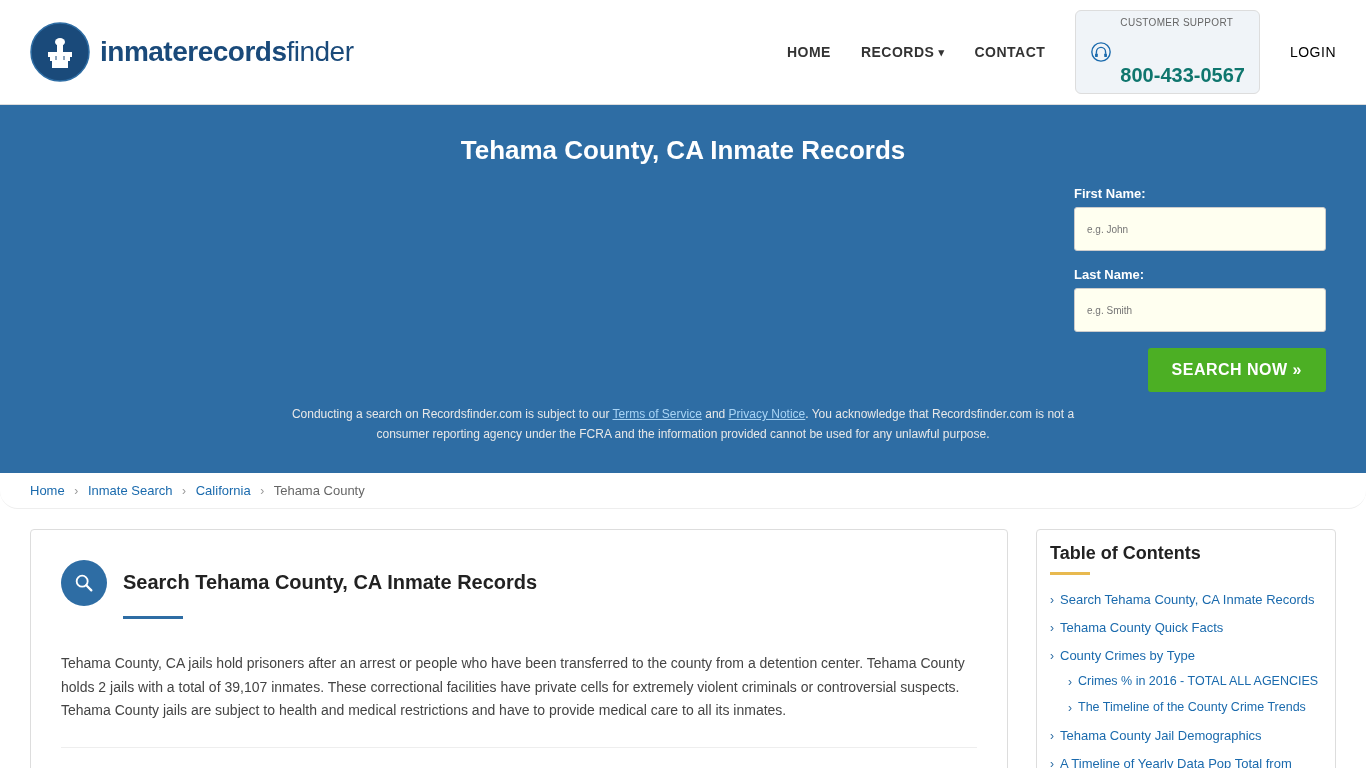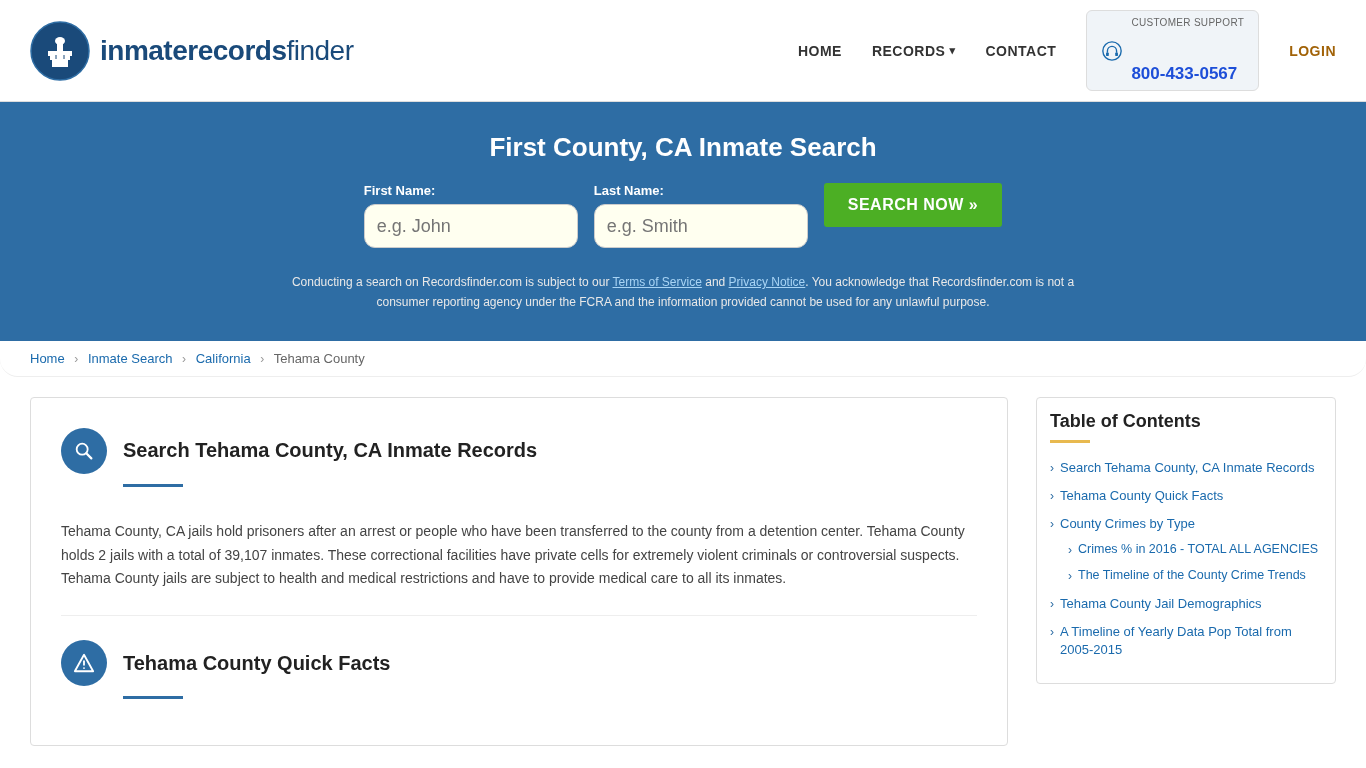--- a/index.html
+++ b/index.html
@@ -71,69 +71,71 @@
       display: flex;
       flex-direction: column;
     }
     .support-label {
       font-size: 10px;
       color: #666;
       letter-spacing: 0.3px;
       text-transform: uppercase;
     }
     .support-number {
-      font-size: 17px;
-      font-weight: 700;
-      color: #1d4ed8;
+      font-size: 20px;
+      font-weight: 700;
+      color: #0f766e;
       margin-top: 36px;
     }
     .login-btn {
       font-size: 14px;
-      font-weight: 700;
-      color: #a16207;
+      font-weight: 400;
+      color: #000000;
       cursor: pointer;
       letter-spacing: 0.5px;
     }
 
     
     .hero {
       background: #2e6da4;
       padding: 30px 40px 28px;
       text-align: center;
     }
     .hero-title {
       color: #fff;
       font-size: 26px;
       font-weight: 700;
       margin-bottom: 20px;
     }
     .search-row {
       display: flex;
+      align-items: flex-end;
       justify-content: center;
       gap: 16px;
-      margin-bottom: 24px;
+      margin-bottom: 12px;
+      flex-direction: column;
     }
     .field-group {
       display: flex;
       flex-direction: column;
       align-items: flex-start;
       gap: 6px;
     }
     .field-label {
       color: #fff;
       font-size: 13px;
       font-weight: 600;
     }
     .text-input {
-      width: 214px;
+      width: 252px;
       height: 44px;
       padding: 0 12px;
-      font-size: 18px;
+      font-size: 10px;
       border: 1px solid #ccc;
-      border-radius: 11px;
+      border-radius: 3px;
       background: #fffff0;
       color: #999;
     }
     .select-input {
       width: 220px;
       height: 44px;
       padding: 0 12px;
       font-size: 14px;
       border: 1px solid #ccc;
       border-radius: 3px;
@@ -364,21 +366,21 @@
       <div class="support-text">
         <span class="support-label">CUSTOMER SUPPORT</span>
         <span class="support-number">800-433-0567</span>
       </div>
     </div>
     <span class="login-btn">LOGIN</span>
   </nav>
 </header>
 
 <section class="hero">
-  <h1 class="hero-title">First County, CA Inmate Search</h1>
+  <h1 class="hero-title">Tehama County, CA Inmate Records</h1>
   <div class="search-row">
     <div class="field-group">
       <label class="field-label">First Name:</label>
       <input class="text-input" type="text" placeholder="e.g. John" style="">
     </div>
     <div class="field-group">
       <label class="field-label">Last Name:</label>
       <input class="text-input" type="text" placeholder="e.g. Smith" style="">
     </div>
     <button class="search-btn">SEARCH NOW »</button>

